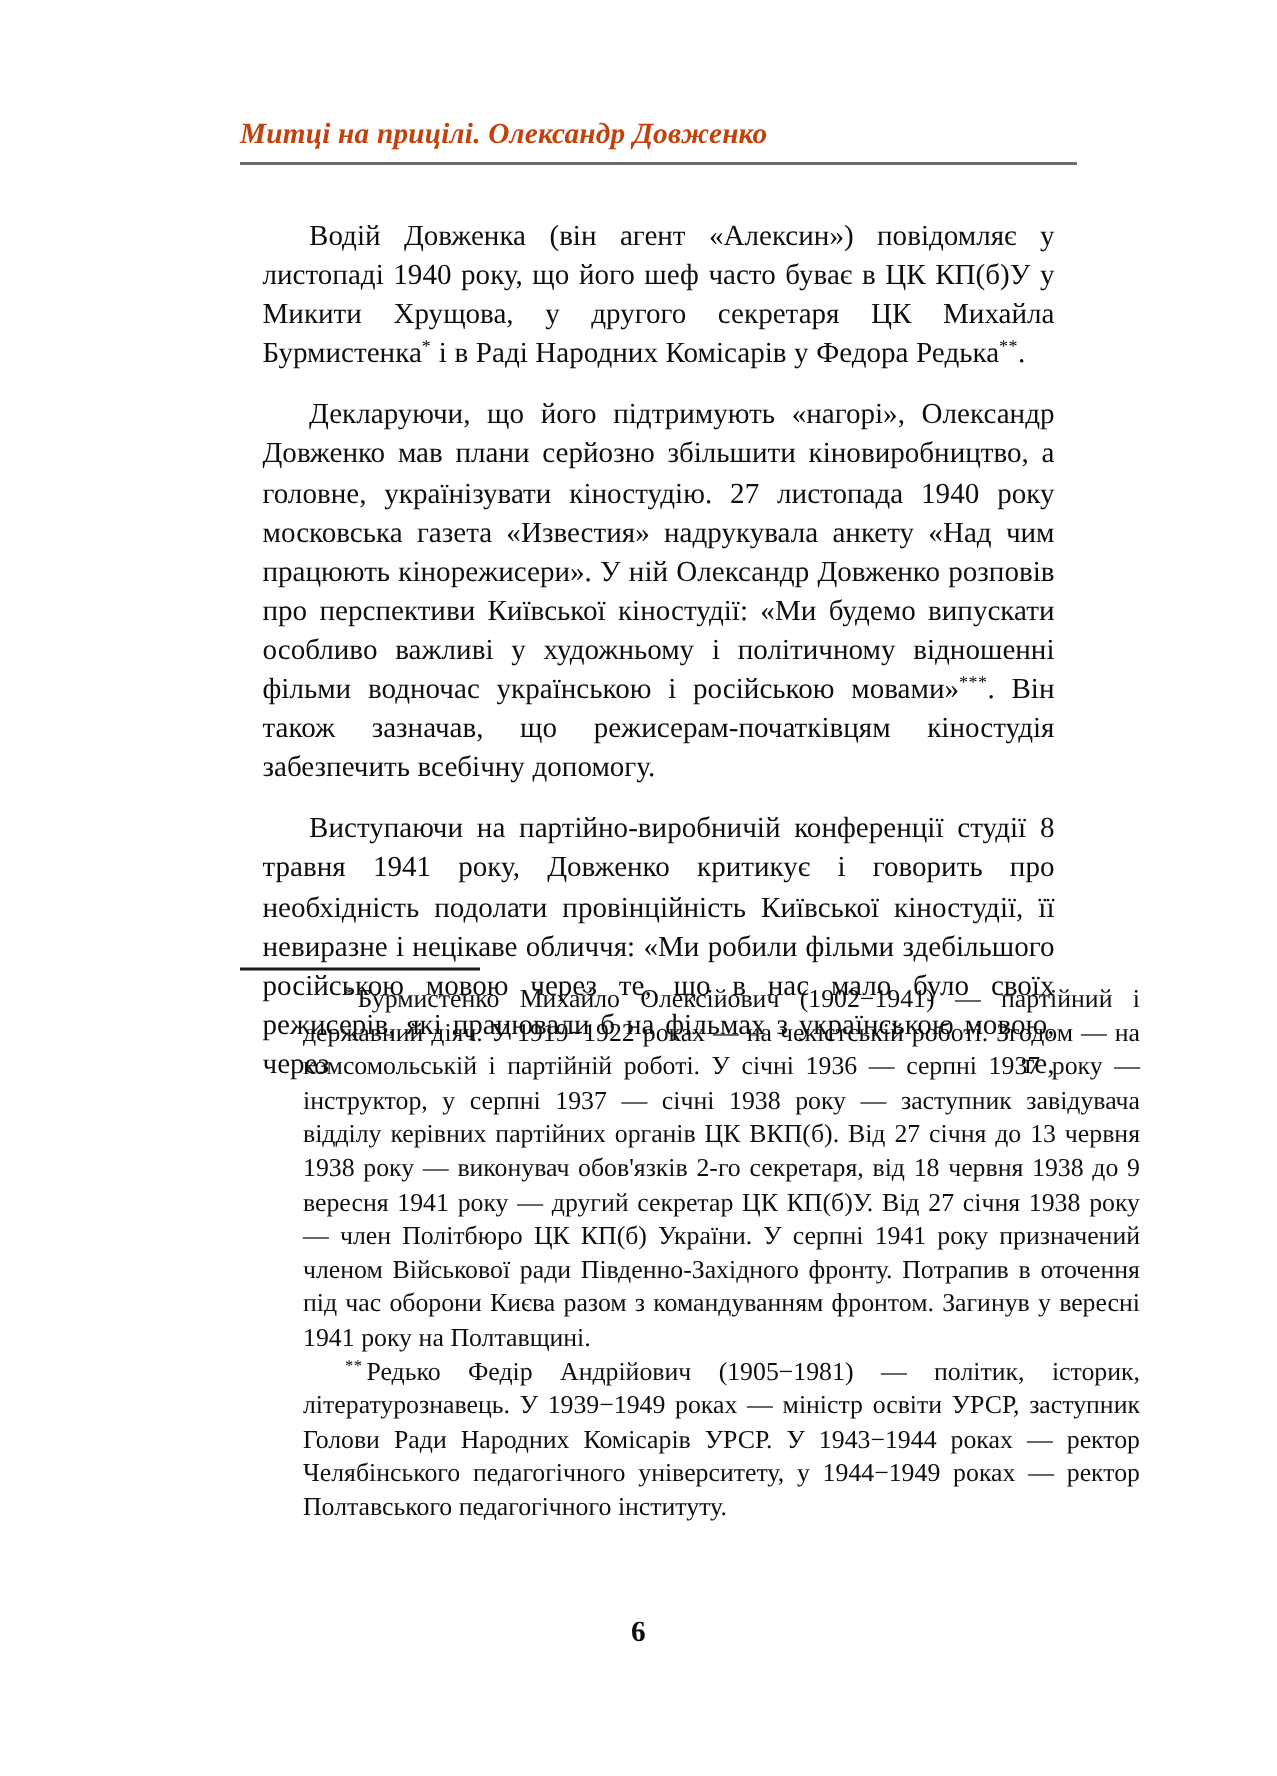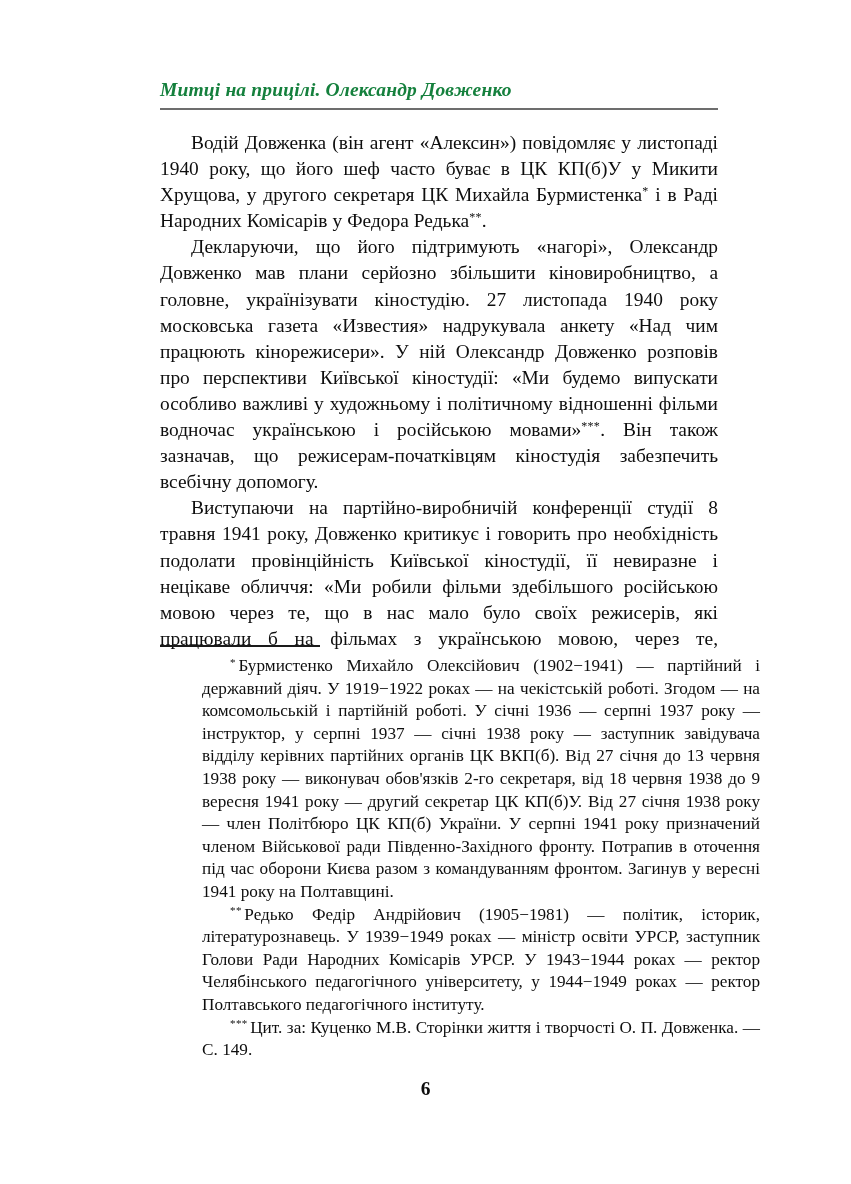--- a/index.html
+++ b/index.html
@@ -30,40 +30,40 @@
     top: 78px;
     width: 558px;
   }
   .running-head .rh-title {
     display: block;
     font-style: italic;
     font-weight: bold;
     font-size: 19.5px;
     line-height: 24px;
     letter-spacing: 0.15px;
-    color: #15803d;
+    color: #c2410c;
     white-space: nowrap;
   }
   .running-head .rh-rule {
     display: block;
     margin-top: 6px;
     height: 2px;
     background: #6d6d6d;
     width: 100%;
   }
 
   
   .body-block {
     position: absolute;
     left: 160px;
     top: 130px;
     width: 558px;
   }
   p.para {
-    margin: 0;
+    margin: 15px;
     font-size: 19.4px;
     line-height: 26.1px;
     text-align: justify;
     text-indent: 31px;
     color: #0e0e0e;
     hyphens: manual;
     word-spacing: 0.2px;
   }
   p.para.last-left > :last-child { }
 
@@ -145,19 +145,18 @@
   </div>
 
   <div class="fn-rule"></div>
 
   <div class="footnotes">
 
     <p class="fnote"><sup class="fnm">*</sup><span>Бурмистенко Михайло Олексійович (1902−1941) — партійний і державний діяч. У 1919−1922 роках — на чекістській роботі. Згодом — на комсомольській і партійній роботі. У січні 1936 — серпні 1937 року — інструктор, у серпні 1937 — січні 1938 року — заступник завідувача відділу керівних партійних органів ЦК ВКП(б). Від 27 січня до 13 червня 1938 року — виконувач обов'язків 2-го секретаря, від 18 червня 1938 до 9 вересня 1941 року — другий секретар ЦК КП(б)У. Від 27 січня 1938 року — член Політбюро ЦК КП(б) України. У серпні 1941 року призначений членом Військової ради Південно-Західного фронту. Потрапив в оточення під час оборони Києва разом з командуванням фронтом. Загинув у вересні 1941 року на Полтавщині.</span></p>
 
     <p class="fnote"><sup class="fnm">**</sup><span>Редько Федір Андрійович (1905−1981) — політик, історик, літературознавець. У 1939−1949 роках — міністр освіти УРСР, заступник Голови Ради Народних Комісарів УРСР. У 1943−1944 роках — ректор Челябінського педагогічного університету, у 1944−1949 роках — ректор Полтавського педагогічного інституту.</span></p>
 
-    <p class="fnote"><sup class="fnm">***</sup><span>Цит. за: Куценко М.В. Сторінки життя і творчості О. П. Довженка. — С. 149.</span></p>
 
   </div>
 
   <div class="folio">6</div>
 
 </div>
 
 </body></html>

